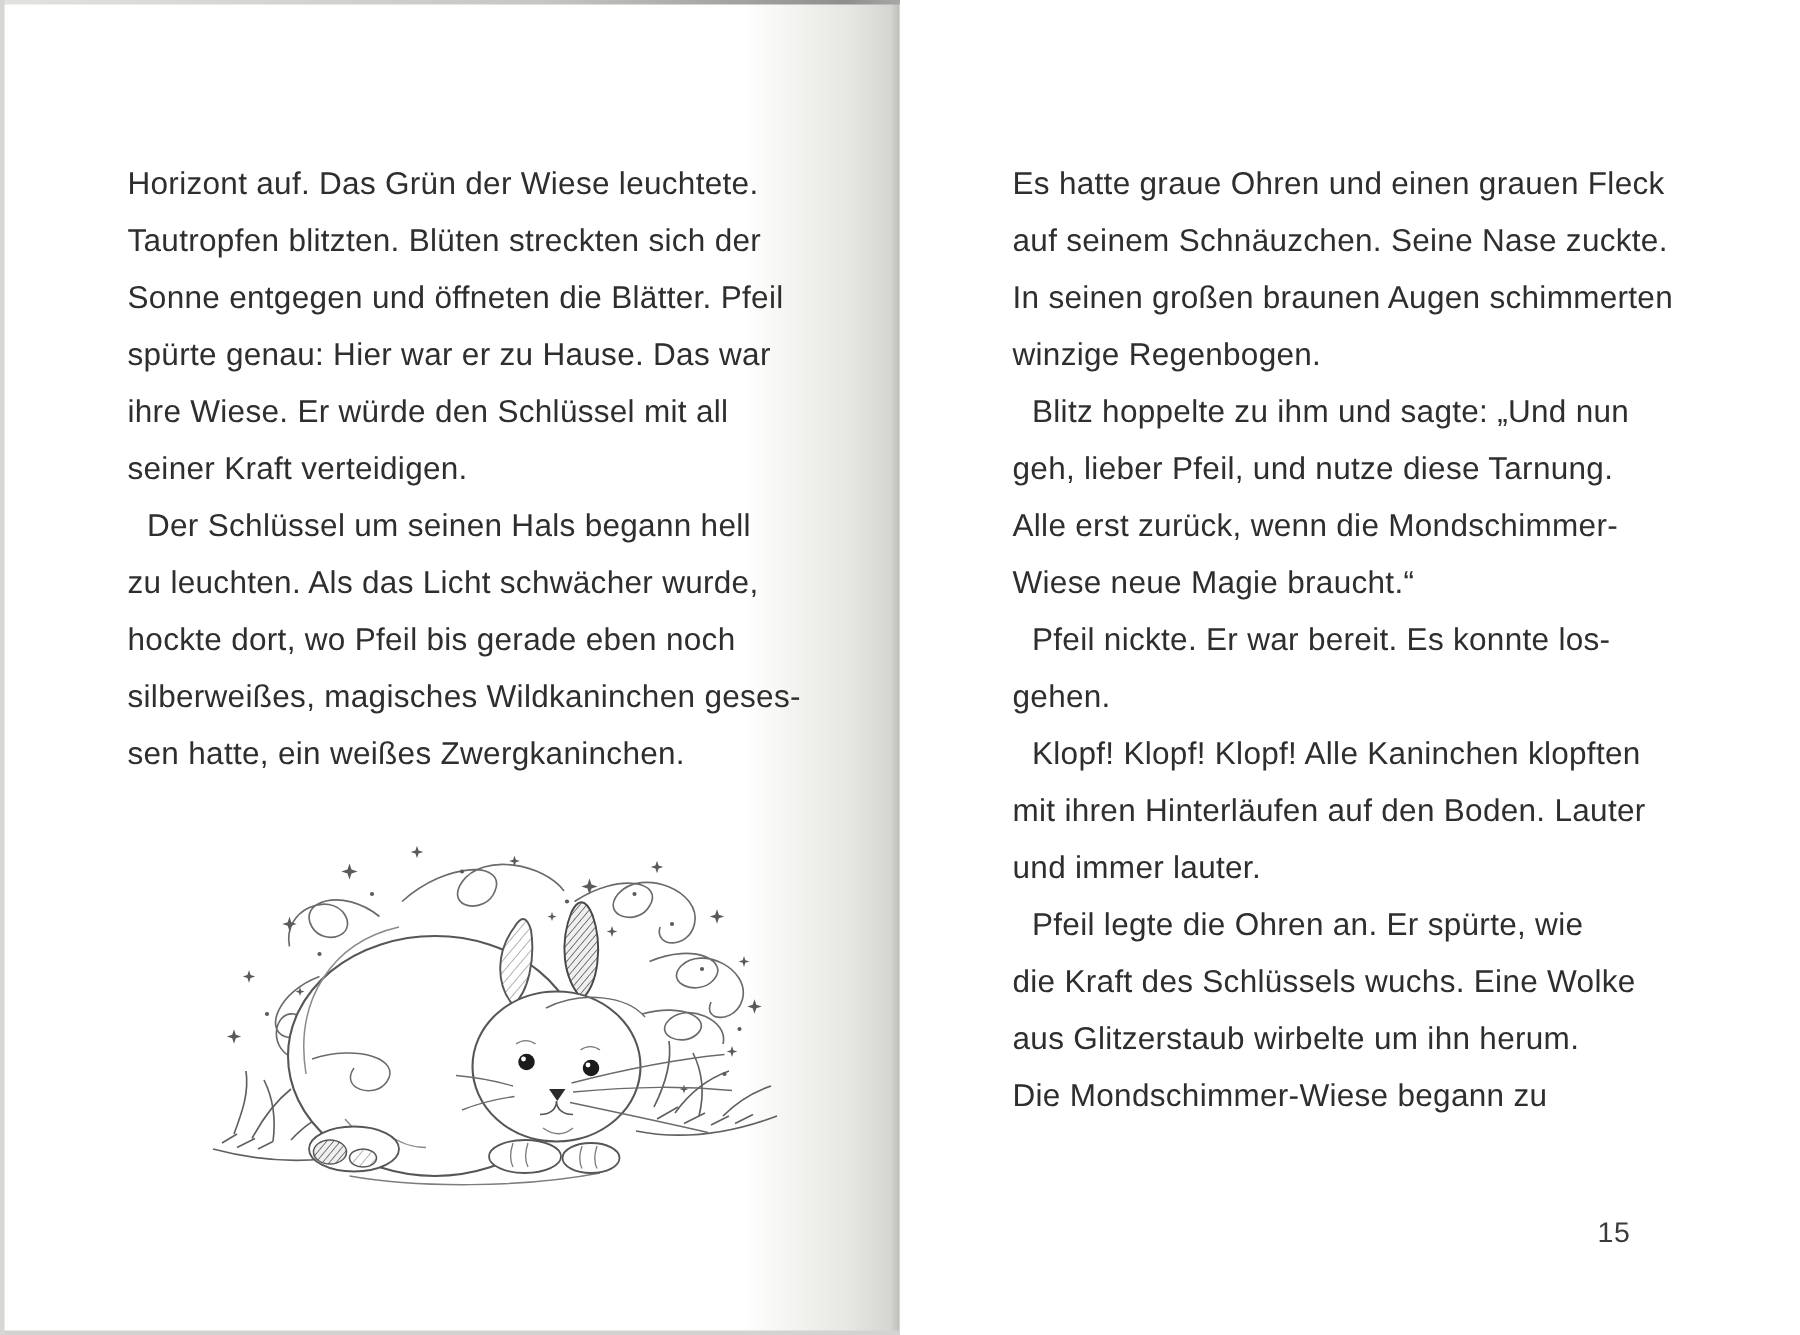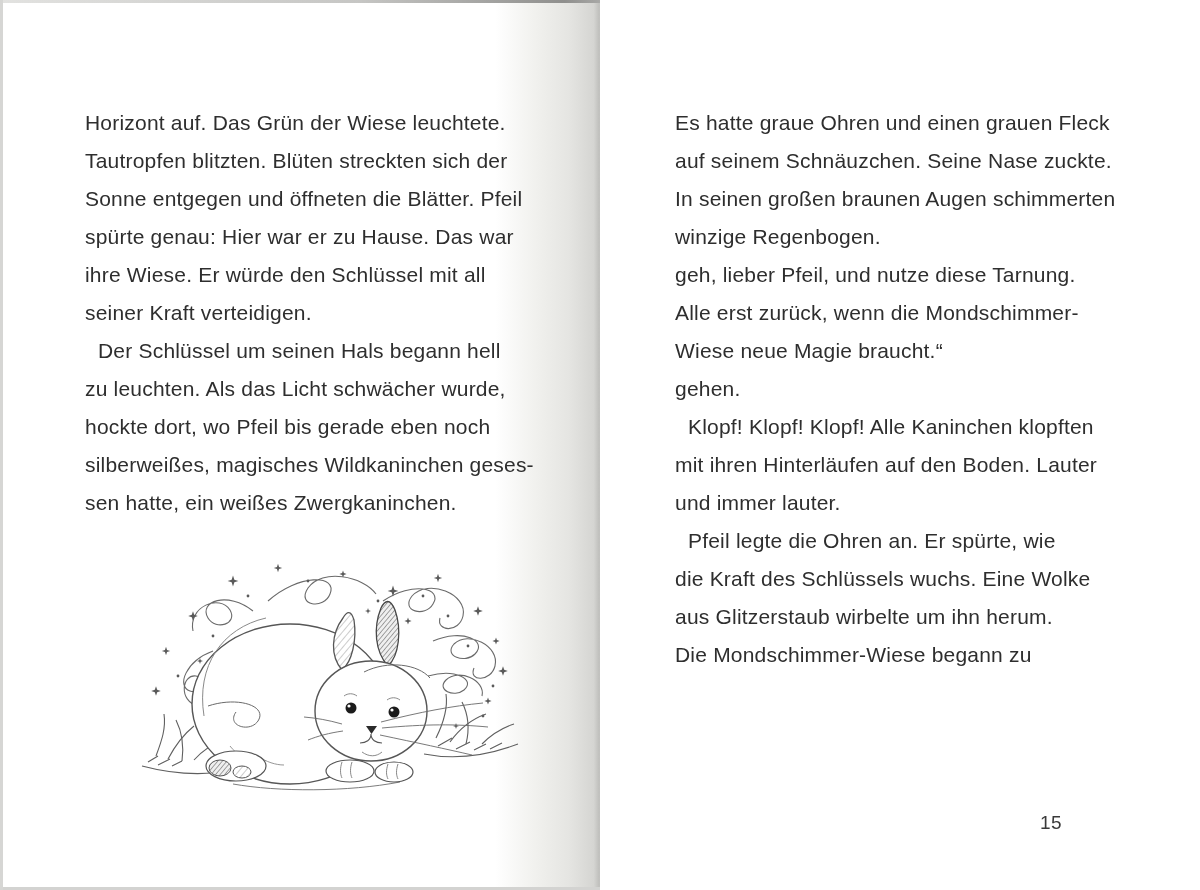--- a/index.html
+++ b/index.html
@@ -19,21 +19,21 @@
   .gutter{position:absolute;left:495px;top:0;width:105px;height:890px;
     background:linear-gradient(to right,rgba(230,230,227,0) 0%,#f1f1ee 38%,#e5e5e2 70%,#d5d5d2 94%,#bebebb 99.5%,#ffffff 100%);}
   
   .textblock{position:absolute;color:#2e2e2e;font-size:21px;}
   .textblock .line{height:38px;line-height:38px;white-space:pre;letter-spacing:0.2px;}
   .textblock .line.indent{padding-left:13px;}
   .textblock .italic{}
   #left-text{left:85px;top:104px;width:470px;}
   #right-text{left:675px;top:104px;width:480px;}
   .page-number{position:absolute;left:1040px;top:812px;width:72px;
-    text-align:left;font-size:19px;color:#3a3a3a;letter-spacing:0.5px;}
+    text-align:center;font-size:19px;color:#3a3a3a;letter-spacing:0.5px;}
   .illustration{position:absolute;left:138px;top:556px;width:385px;height:250px;}
 </style>
 </head>
 <body>
 
 <div style="position:absolute;inset:0;">
 
   <div class="gutter"></div>
   <div class="edge-top"></div>
   <div class="edge-bottom"></div>
@@ -169,23 +169,25 @@
     </svg>
   </div>
 
   <div style="position:absolute;left:600px;top:0;width:600px;height:890px;background:#ffffff;">
   </div>
   <div id="right-text" class="textblock">
       <div class="line"><span>Es hatte graue Ohren und einen grauen Fleck</span></div>
       <div class="line"><span>auf seinem Schnäuzchen. Seine Nase zuckte.</span></div>
       <div class="line"><span>In seinen großen braunen Augen schimmerten</span></div>
       <div class="line"><span>winzige Regenbogen.</span></div>
+      <div class="line indent"><span>Blitz hoppelte zu ihm und sagte: „Und nun</span></div>
       <div class="line"><span>geh, lieber Pfeil, und nutze diese Tarnung.</span></div>
       <div class="line"><span>Alle erst zurück, wenn die Mondschimmer-</span></div>
       <div class="line"><span>Wiese neue Magie braucht.“</span></div>
+      <div class="line indent"><span>Pfeil nickte. Er war bereit. Es konnte los-</span></div>
       <div class="line"><span>gehen.</span></div>
       <div class="line indent"><span class="italic">Klopf! Klopf! Klopf!</span><span> Alle Kaninchen klopften</span></div>
       <div class="line"><span>mit ihren Hinterläufen auf den Boden. Lauter</span></div>
       <div class="line"><span>und immer lauter.</span></div>
       <div class="line indent"><span>Pfeil legte die Ohren an. Er spürte, wie</span></div>
       <div class="line"><span>die Kraft des Schlüssels wuchs. Eine Wolke</span></div>
       <div class="line"><span>aus Glitzerstaub wirbelte um ihn herum.</span></div>
       <div class="line"><span>Die Mondschimmer-Wiese begann zu</span></div>
     </div>
   <div class="page-number">15</div>

